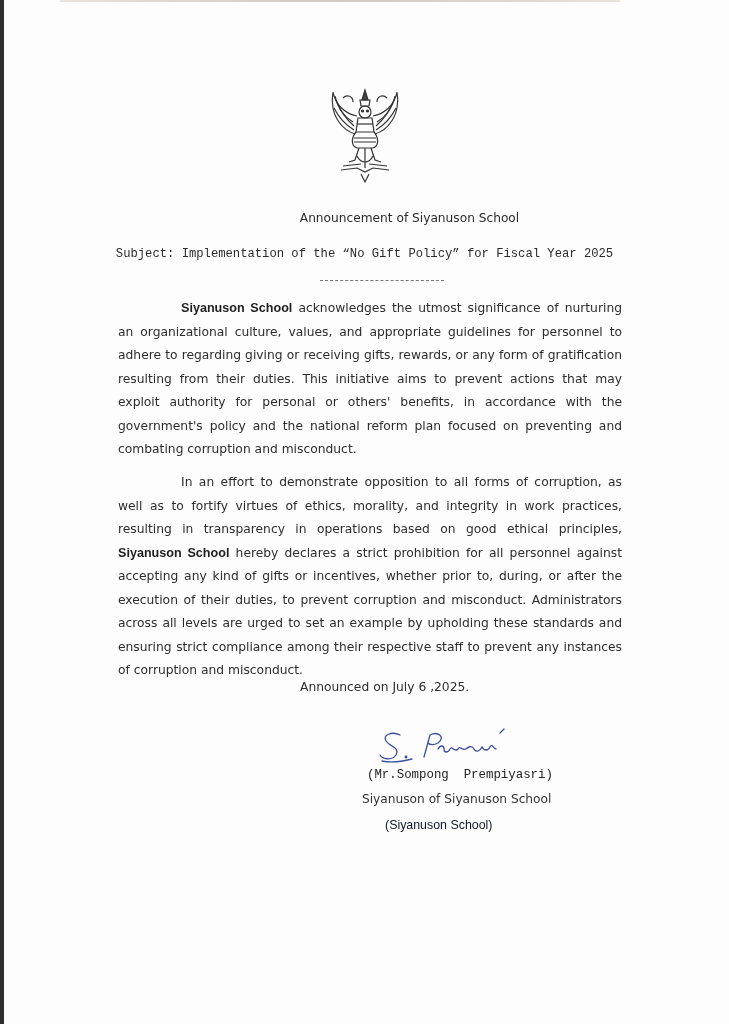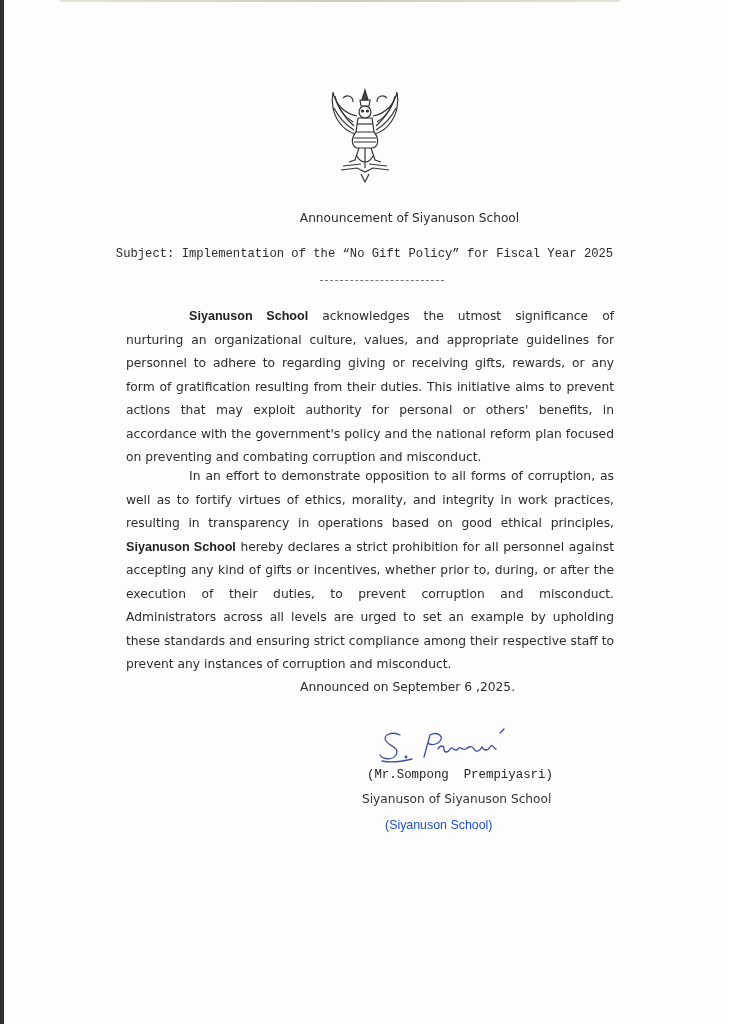--- a/index.html
+++ b/index.html
@@ -34,23 +34,23 @@
     .divider {
       position: absolute; left: 320px; top: 280px; width: 124px; height: 0;
       border-top: 1px dashed #777;
     }
 
     .body-text {
       position: absolute; left: 110px; width: 520px;
       font-size: 12.3px; line-height: 23.5px; color: #2d2d2d;
       text-align: justify;
     }
-    .body-text p { margin: 16px; text-indent: 63px; }
+    .body-text p { margin: 8px; text-indent: 63px; }
     .p1 { top: 289px; }
-    .p2 { top: 449px; }
+    .p2 { top: 463px; }
     .bold { font-family: "Liberation Sans", sans-serif; font-weight: bold; color: #1f1f1f; font-size: 12.6px; }
 
     .closing {
       position: absolute; left: 173px; top: 652px; font-size: 12.3px; color: #2d2d2d;
       white-space: nowrap;
     }
     .announced {
       position: absolute; left: 300px; top: 680px; font-size: 12.3px; color: #2d2d2d;
       white-space: nowrap;
     }
@@ -64,21 +64,21 @@
       position: absolute; left: 367px; top: 768px;
       font-family: Liberation Mono, monospace; font-size: 12.4px; color: #222;
       white-space: pre;
     }
     .sig-title {
       position: absolute; left: 362px; top: 792px; font-size: 12.2px; color: #333;
       white-space: nowrap;
     }
     .sig-org {
       position: absolute; left: 385px; top: 818px;
-      font-family: "Liberation Sans", sans-serif; font-size: 12.4px; color: #1d4ed8;
+      font-family: "Liberation Sans", sans-serif; font-size: 12.4px; color: #0f172a;
       white-space: nowrap;
     }
   </style>
 </head>
 <body>
 
 <div class="left-edge"></div>
 <div class="top-edge"></div>
 
 <div class="page">
@@ -126,21 +126,21 @@
   <div class="divider"></div>
 
   <div class="body-text p1">
     <p><span class="bold">Siyanuson School</span><span> acknowledges the utmost significance of nurturing an organizational culture, values, and appropriate guidelines for personnel to adhere to regarding giving or receiving gifts, rewards, or any form of gratification resulting from their duties. This initiative aims to prevent actions that may exploit authority for personal or others' benefits, in accordance with the government's policy and the national reform plan focused on preventing and combating corruption and misconduct.</span></p>
   </div>
 
   <div class="body-text p2">
     <p><span>In an effort to demonstrate opposition to all forms of corruption, as well as to fortify virtues of ethics, morality, and integrity in work practices, resulting in transparency in operations based on good ethical principles, </span><span class="bold">Siyanuson School</span><span> hereby declares a strict prohibition for all personnel against accepting any kind of gifts or incentives, whether prior to, during, or after the execution of their duties, to prevent corruption and misconduct. Administrators across all levels are urged to set an example by upholding these standards and ensuring strict compliance among their respective staff to prevent any instances of corruption and misconduct.</span></p>
   </div>
 
-  <div class="announced">Announced on September 6 ,2025.</div>
+  <div class="announced">Announced on July 6 ,2025.</div>
 
   <div class="signature">
     <svg viewBox="0 0 160 40" fill="none" stroke="#3b4fa0" stroke-width="1.3" stroke-linecap="round">
       <path d="M22 8 C14 4 4 8 8 14 C12 20 22 20 18 28 C14 34 4 32 2 28"></path>
       <path d="M4 34 C14 36 26 34 34 32"></path>
       <circle cx="28" cy="30" r="0.8" fill="#3b4fa0"></circle>
       <path d="M46 30 L52 8 C60 4 68 10 60 16 C56 18 52 18 50 16"></path>
       <path d="M60 22 C62 18 66 18 66 22 C66 26 70 26 72 22 C74 18 76 26 80 22 C82 18 84 24 88 22 C90 20 94 18 96 22 C98 26 102 24 104 20"></path>
       <path d="M104 20 C106 24 110 24 112 20 C114 16 116 22 118 22"></path>
       <path d="M122 6 L126 2"></path>

